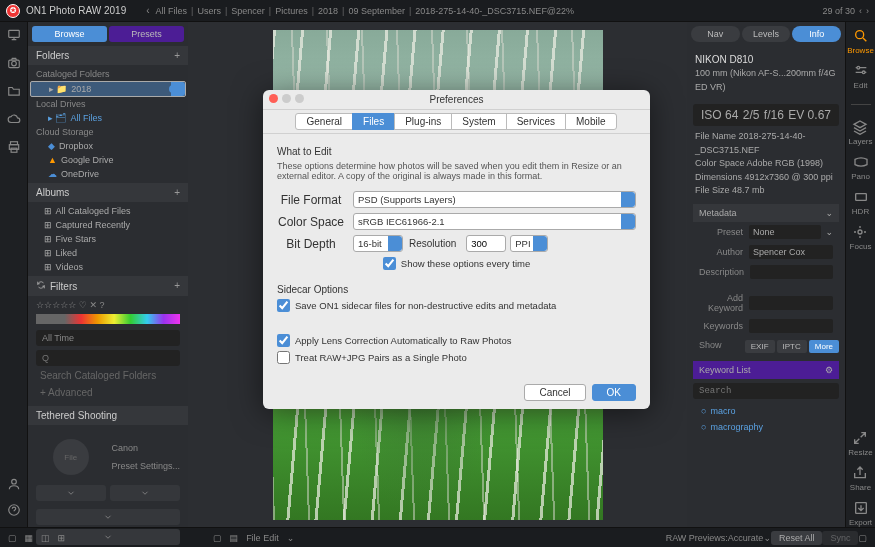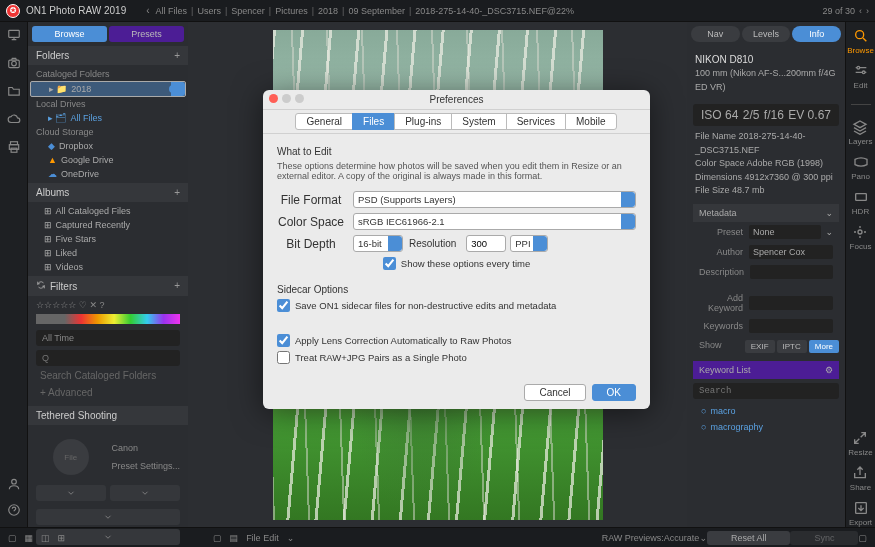--- a/index.html
+++ b/index.html
@@ -58,21 +58,21 @@
 .kwlist .hdr{background:#4c1d95;padding:4px 6px;display:flex;justify-content:space-between;align-items:center}
 .kwlist .item{padding:3px 8px;display:flex;align-items:center;gap:4px;color:#5aa0e0}
 .kwlist .item::before{content:"○";color:#5aa0e0}
 .righticons{width:30px;background:#1e2023;display:flex;flex-direction:column;align-items:center;padding-top:6px;gap:8px;border-left:1px solid #111}
 .ricon{color:#888;font-size:8px;text-align:center}
 .ricon svg{width:16px;height:16px;display:block;margin:0 auto 2px}
 .ricon.active{color:#f90}
 .ricon.active svg{color:#f90}
 .bottombar{height:20px;background:#1a1c1f;display:flex;align-items:center;padding:0 8px;gap:8px;border-top:1px solid #111;font-size:9px;color:#888}
 .bottombar .right{margin-left:auto;display:flex;align-items:center}
-.btn-sm{padding:2px 24px;background:#3a3c40;border-radius:3px;color:#aaa}
+.btn-sm{padding:2px 8px;background:#3a3c40;border-radius:3px;color:#aaa}
 .modal{position:absolute;left:263px;top:90px;width:387px;background:#ebebeb;border-radius:6px;box-shadow:0 4px 30px rgba(0,0,0,.5);color:#333;font-size:10px}
 .modal-title{text-align:center;padding:4px;font-size:10px;position:relative;border-bottom:1px solid #d0d0d0}
 .traffic{position:absolute;left:6px;top:4px;display:flex;gap:4px}
 .traffic span{width:9px;height:9px;border-radius:50%;background:#ccc}
 .traffic span:first-child{background:#ff5f56}
 .modal-tabs{display:flex;justify-content:center;padding:3px;gap:0;border-bottom:1px solid #d0d0d0}
 .mtab{padding:2px 10px;font-size:10px;border:1px solid #bbb;background:#fff;margin-left:-1px}
 .mtab:first-child{border-radius:3px 0 0 3px}
 .mtab:last-child{border-radius:0 3px 3px 0}
 .mtab.active{background:#4b8ed6;color:#fff;border-color:#4b8ed6}

